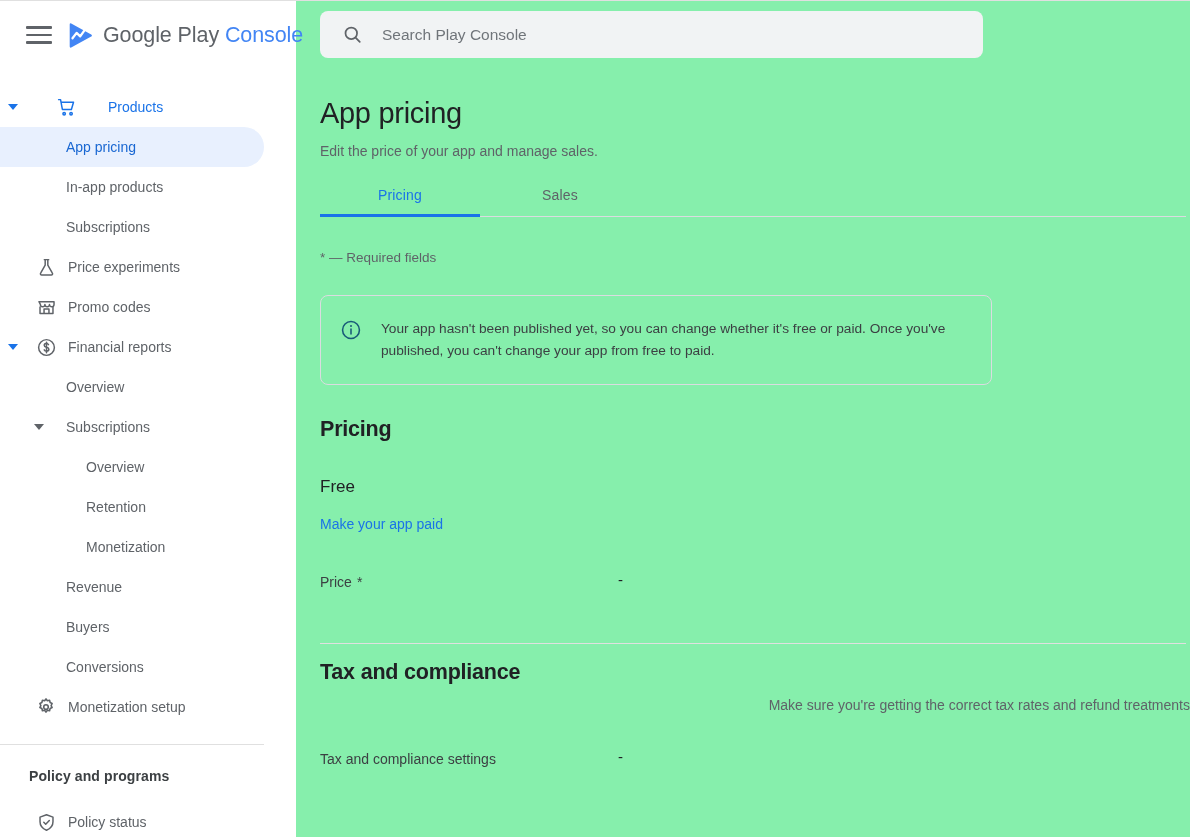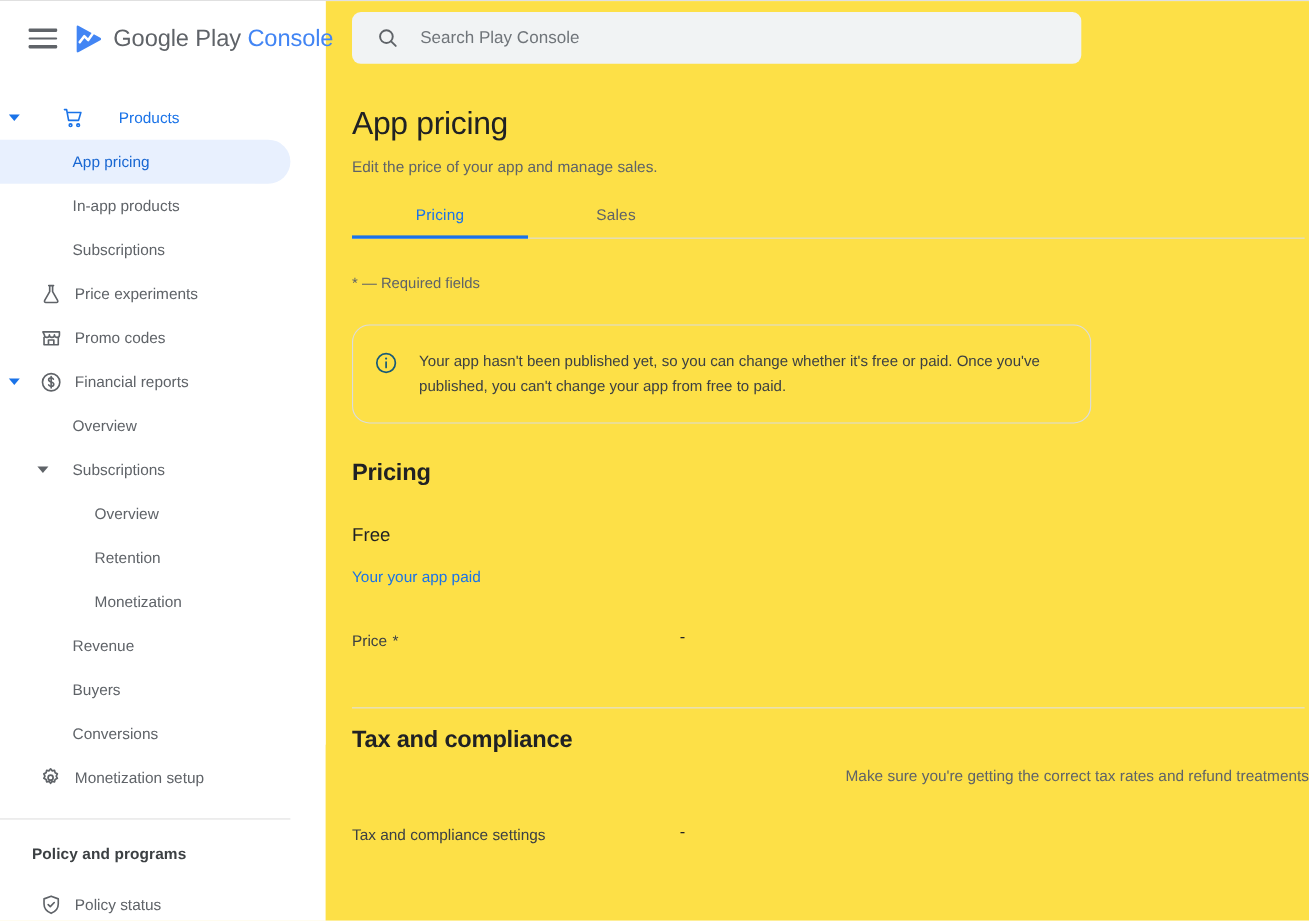--- a/index.html
+++ b/index.html
@@ -97,21 +97,21 @@
     font-weight: 700;
     color: #3c4043;
     padding: 23px 0 0 29px;
     letter-spacing: 0.1px;
   }
 
   
   .main {
     flex: 1;
     height: 836px;
-    background: #fde047;
+    background: #86efac;
     padding-left: 24px;
     overflow: hidden;
   }
   .search-wrap { padding-top: 10px; }
   .searchbar {
     width: 663px;
     height: 47px;
     background: #f1f3f4;
     border-radius: 8px;
     display: flex;
@@ -173,21 +173,21 @@
   .req-note {
     font-size: 13.5px;
     color: #5f6368;
     margin-top: 33px;
   }
 
   .info-card {
     margin-top: 30px;
     width: 672px;
     border: 1px solid #dadce0;
-    border-radius: 16px;
+    border-radius: 8px;
     display: flex;
     gap: 19px;
     padding: 22px 24px 22px 19px;
   }
   .info-text {
     font-size: 13.7px;
     line-height: 22px;
     color: #3c4043;
   }
 
@@ -412,21 +412,21 @@
         <circle cx="12" cy="7.6" r="1.1" fill="#185a78" stroke="none"></circle>
       </svg>
       <div class="info-text">Your app hasn't been published yet, so you can change whether it's free or paid. Once you've published, you can't change your app from free to paid.</div>
     </div>
 
     <h2 class="sec-title">Pricing</h2>
 
     <div class="field-row" style="margin-top:35px;">
       <div class="field-value">
         <div class="value-strong">Free</div>
-        <a class="link">Your your app paid</a>
+        <a class="link">Make your app paid</a>
       </div>
     </div>
 
     <div class="field-row" style="margin-top:39px;">
       <div class="field-label">
         <span>Price</span><span class="star">*</span>
       </div>
       <div class="dash">-</div>
     </div>
 

